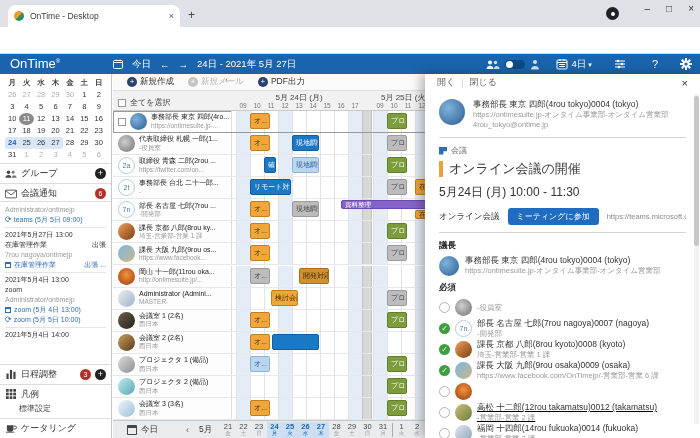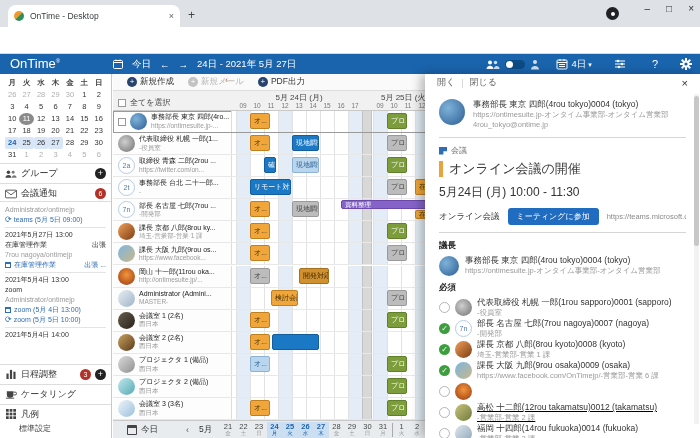--- a/index.html
+++ b/index.html
@@ -394,46 +394,46 @@
                 <rect x="4.8" y="1" width="2.4" height="10" fill="#444"></rect>
                 <rect x="8.6" y="3" width="2.4" height="8" fill="#444"></rect>
               </svg></span>
             <span class="grow">日程調整</span>
             <span class="badge">3</span>
             <span class="plus">+</span>
           </div>
         </div>
         <div class="sec">
           <div class="sec-head">
-            <span><svg class="sicon" viewBox="0 0 13 10">
-                <path d="M2 2h7v4a3 3 0 0 1-3 3H5a3 3 0 0 1-3-3z" fill="#444"></path>
-                <path d="M9 3h2a1.5 1.5 0 0 1 0 3H9" fill="none" stroke="#444"></path>
-                <rect x="1" y="9" width="9" height="1" fill="#444"></rect>
-              </svg></span>
-            <span class="grow">ケータリング</span>
-          </div>
-        </div>
-        <div class="sec">
-          <div class="sec-head">
             <span><svg class="sicon" viewBox="0 0 11 11">
                 <g fill="#444">
                   <rect x="0" y="0" width="3" height="3"></rect>
                   <rect x="4" y="0" width="3" height="3"></rect>
                   <rect x="8" y="0" width="3" height="3"></rect>
                   <rect x="0" y="4" width="3" height="3"></rect>
                   <rect x="4" y="4" width="3" height="3"></rect>
                   <rect x="8" y="4" width="3" height="3"></rect>
                   <rect x="0" y="8" width="3" height="3"></rect>
                   <rect x="4" y="8" width="3" height="3"></rect>
                   <rect x="8" y="8" width="3" height="3"></rect>
                 </g>
               </svg></span>
             <span class="grow">凡例</span>
           </div>
           <div class="sec-item">標準設定</div>
+        </div>
+        <div class="sec">
+          <div class="sec-head">
+            <span><svg class="sicon" viewBox="0 0 13 10">
+                <path d="M2 2h7v4a3 3 0 0 1-3 3H5a3 3 0 0 1-3-3z" fill="#444"></path>
+                <path d="M9 3h2a1.5 1.5 0 0 1 0 3H9" fill="none" stroke="#444"></path>
+                <rect x="1" y="9" width="9" height="1" fill="#444"></rect>
+              </svg></span>
+            <span class="grow">ケータリング</span>
+          </div>
         </div>
       </div>
   </aside>
 
   <main class="main">
     <div class="actionbar">
       <span class="ab-item">
           <span class="cir">+</span>
           <span>新規作成</span>
         </span>
@@ -1136,21 +1136,20 @@
           <div class="p-name">事務部長 東京 四郎(4rou tokyo)0004 (tokyo)</div>
           <div class="p-sub">https://ontimesuite.jp-オンタイム事業部-オンタイム営業部</div>
         </span>
       </div>
       <div class="p-sec">必須</div>
       <div id="attendees">
           <div class="att">
             <span class="st none"></span>
             <span class="av " style="background: radial-gradient(circle at 40% 40%, rgb(207, 207, 207), rgb(111, 111, 111));"></span>
             <span style="overflow: hidden;">
-              <div class="p-name">代表取締役 札幌 一郎(1rou sapporo)0001 (sapporo)</div>
               <div class="p-sub">-役員室</div>
             </span>
           </div>
           <div class="att">
             <span class="st ok">✓</span>
             <span class="av init">7n</span>
             <span style="overflow: hidden;">
               <div class="p-name">部長 名古屋 七郎(7rou nagoya)0007 (nagoya)</div>
               <div class="p-sub">-開発部</div>
             </span>

